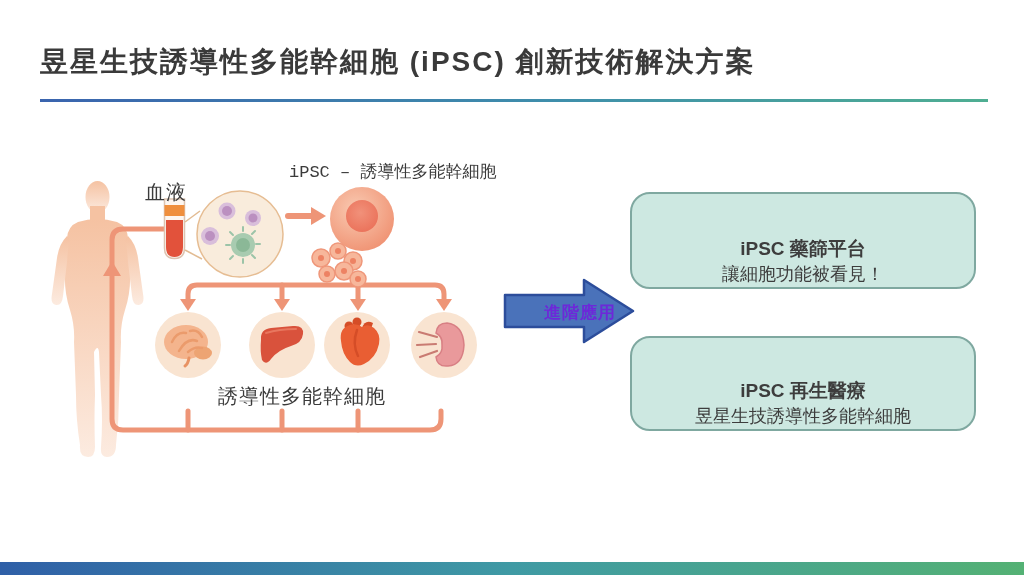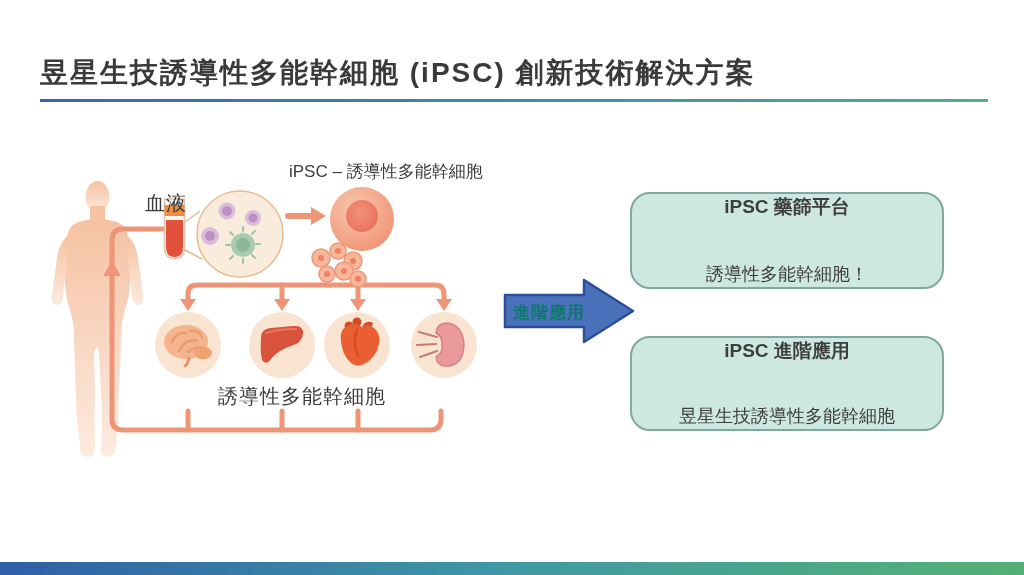--- a/index.html
+++ b/index.html
@@ -1,40 +1,40 @@
 <!DOCTYPE html>
 <html><head>
 <meta charset="utf-8">
 <style>
   html,body { margin:0; padding:0; }
   .slide {
     position:relative; width:1024px; height:575px; background:#ffffff;
     font-family:"Liberation Sans", sans-serif; overflow:hidden;
   }
   .title {
-    position:absolute; left:40px; top:54px; font-size:28px; font-weight:bold;
+    position:absolute; left:40px; top:43px; font-size:28px; font-weight:bold;
     color:#3a3a3a; letter-spacing:2px; white-space:nowrap;
   }
   .title-underline {
     position:absolute; left:40px; top:99px; width:948px; height:3px;
     background:linear-gradient(90deg,#3a64ae 0%,#3f8fab 55%,#4fae92 100%);
   }
   .diagram-svg { position:absolute; left:0; top:0; }
   .lbl { position:absolute; color:#3b3b3b; white-space:nowrap; }
-  .lbl-blood { left:145px; top:190px; font-size:20px; letter-spacing:1px; }
-  .lbl-ipsc  { left:289px; top:160px; font-size:17px; }
+  .lbl-blood { left:145px; top:179px; font-size:20px; letter-spacing:1px; }
+  .lbl-ipsc  { left:289px; top:160px; font-size:17px;font-family:Liberation Mono, monospace; }
   .lbl-diff  { left:218px; top:383px; font-size:20px; letter-spacing:1px; }
   .lbl-flow  {
-    position:absolute; left:505px; top:301px; width:80px; text-align:right;
-    color:#0f766e; font-size:17px; font-weight:bold; letter-spacing:1px;
+    position:absolute; left:505px; top:301px; width:80px; text-align:center;
+    color:#6d28d9; font-size:17px; font-weight:bold; letter-spacing:1px;padding-left:35px;
   }
   .app-box {
-    position:absolute; left:630px; width:314px; box-sizing:border-box;
+    position:absolute; left:630px; width:346px; box-sizing:border-box;
     background:#cde8e1; border:2px solid #7fa8a0; border-radius:20px;
-    display:flex; flex-direction:column; justify-content:space-between; align-items:center;
+    display:flex; flex-direction:column; justify-content:flex-end; align-items:center;
     text-align:center; color:#3d3d3d;
   }
   .app-box-1 { top:192px; height:97px; }
   .app-box-2 { top:336px; height:95px; }
   .app-box .box-title { font-size:19px; font-weight:bold; line-height:26px; }
   .app-box .box-line  { font-size:18px; line-height:25px; }
   .bottom-bar {
     position:absolute; left:0; top:562px; width:1024px; height:13px;
     background:linear-gradient(90deg,#2f5fa7 0%,#3f9aa4 50%,#54b174 100%);
   }
@@ -202,21 +202,21 @@
     </g>
   </svg>
 
   <div class="lbl lbl-blood">血液</div>
   <div class="lbl lbl-ipsc">iPSC – 誘導性多能幹細胞</div>
   <div class="lbl lbl-diff">誘導性多能幹細胞</div>
   <div class="lbl-flow">進階應用</div>
 
   <div class="app-box app-box-1">
     <div class="box-title">iPSC 藥篩平台</div>
-    <div class="box-line">誘導性多能幹細胞！</div>
+    <div class="box-line">讓細胞功能被看見！</div>
   </div>
   <div class="app-box app-box-2">
-    <div class="box-title">iPSC 進階應用</div>
+    <div class="box-title">iPSC 再生醫療</div>
     <div class="box-line">昱星生技誘導性多能幹細胞</div>
   </div>
 
   <div class="bottom-bar"></div>
 </div>
 
 </body></html>

